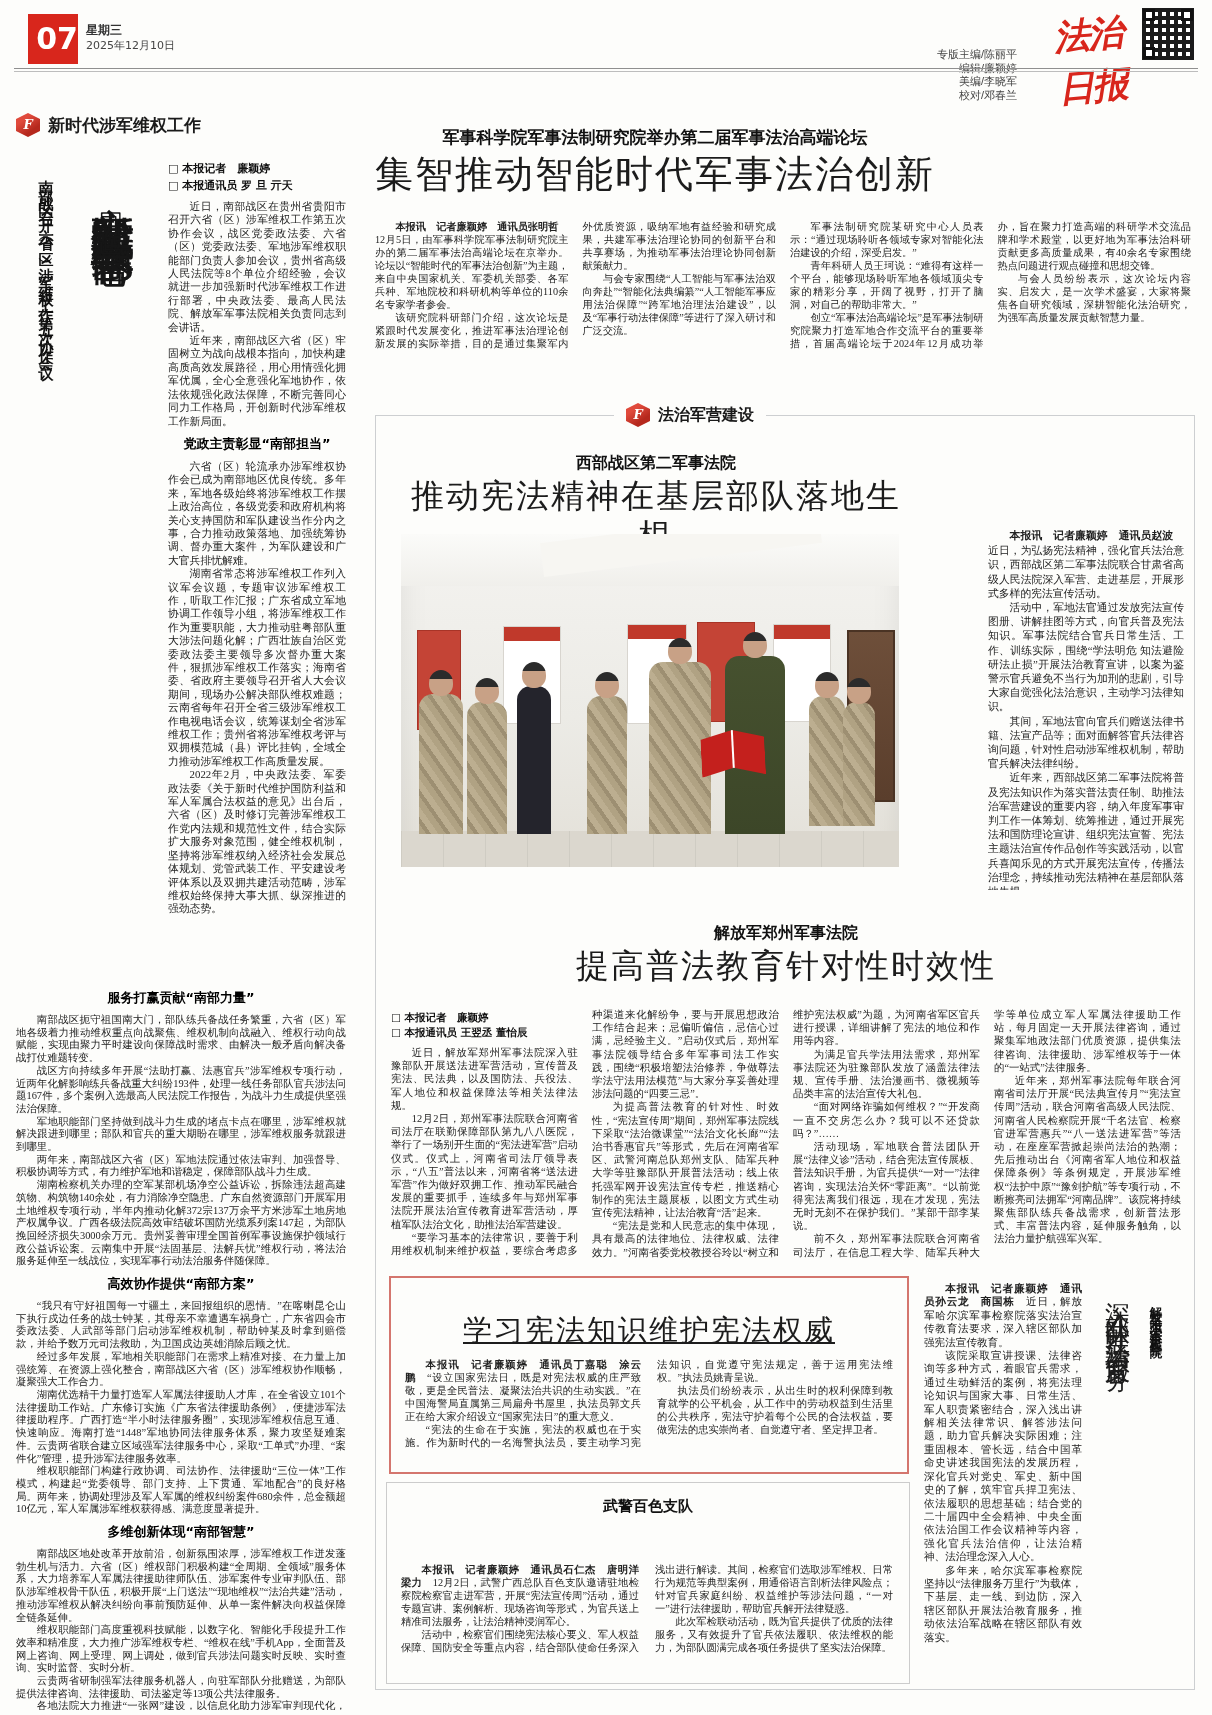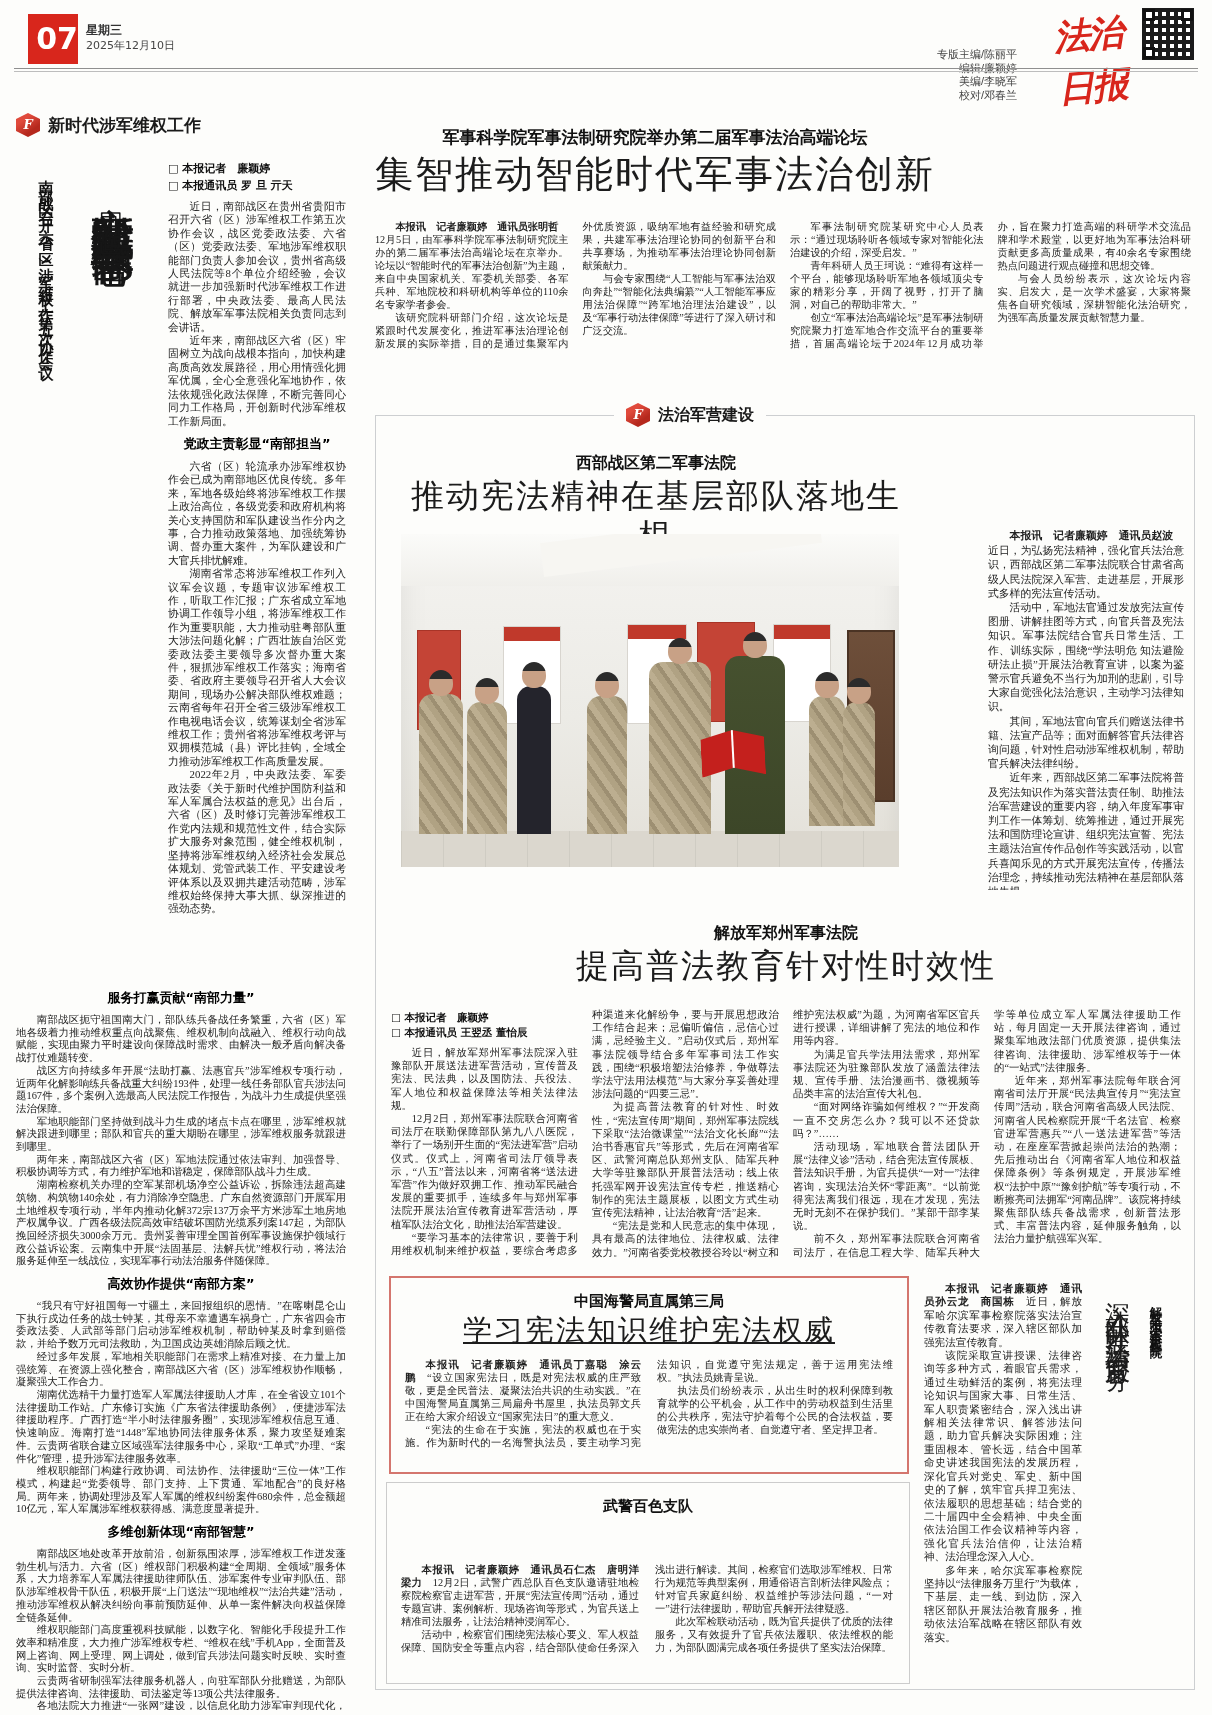--- a/index.html
+++ b/index.html
@@ -208,21 +208,20 @@
     <div class="abs bighead zz-head">提高普法教育针对性时效性</div>
     <div class="abs zz-body">
       <div class="byline">
         <div>□ 本报记者　廉颖婷</div>
         <div>□ 本报通讯员 王翌丞 董怡辰</div>
       </div>
       <div class="plist"><p class="para">近日，解放军郑州军事法院深入驻豫部队开展送法进军营活动，宣传普及宪法、民法典，以及国防法、兵役法、军人地位和权益保障法等相关法律法规。</p><p class="para">12月2日，郑州军事法院联合河南省司法厅在联勤保障部队第九八八医院，举行了一场别开生面的“宪法进军营”启动仪式。仪式上，河南省司法厅领导表示，“八五”普法以来，河南省将“送法进军营”作为做好双拥工作、推动军民融合发展的重要抓手，连续多年与郑州军事法院开展法治宣传教育进军营活动，厚植军队法治文化，助推法治军营建设。</p><p class="para">“要学习基本的法律常识，要善于利用维权机制来维护权益，要综合考虑多种渠道来化解纷争，要与开展思想政治工作结合起来；忌偏听偏信，忌信心过满，忌经验主义。”启动仪式后，郑州军事法院领导结合多年军事司法工作实践，围绕“积极培塑法治修养，争做尊法学法守法用法模范”与大家分享妥善处理涉法问题的“四要三忌”。</p><p class="para">为提高普法教育的针对性、时效性，“宪法宣传周”期间，郑州军事法院线下采取“法治微课堂”“法治文化长廊”“法治书香惠官兵”等形式，先后在河南省军区、武警河南总队郑州支队、陆军兵种大学等驻豫部队开展普法活动；线上依托强军网开设宪法宣传专栏，推送精心制作的宪法主题展板，以图文方式生动宣传宪法精神，让法治教育“活”起来。</p><p class="para">“宪法是党和人民意志的集中体现，具有最高的法律地位、法律权威、法律效力。”河南省委党校教授谷玲以“树立和维护宪法权威”为题，为河南省军区官兵进行授课，详细讲解了宪法的地位和作用等内容。</p><p class="para">为满足官兵学法用法需求，郑州军事法院还为驻豫部队发放了涵盖法律法规、宣传手册、法治漫画书、微视频等品类丰富的法治宣传大礼包。</p><p class="para">“面对网络诈骗如何维权？”“开发商一直不交房怎么办？我可以不还贷款吗？”……</p><p class="para">活动现场，军地联合普法团队开展“法律义诊”活动，结合宪法宣传展板、普法知识手册，为官兵提供“一对一”法律咨询，实现法治关怀“零距离”。“以前觉得宪法离我们很远，现在才发现，宪法无时无刻不在保护我们。”某部干部李某说。</p><p class="para">前不久，郑州军事法院联合河南省司法厅，在信息工程大学、陆军兵种大学等单位成立军人军属法律援助工作站，每月固定一天开展法律咨询，通过聚集军地政法部门优质资源，提供集法律咨询、法律援助、涉军维权等于一体的“一站式”法律服务。</p><p class="para">近年来，郑州军事法院每年联合河南省司法厅开展“民法典宣传月”“宪法宣传周”活动，联合河南省高级人民法院、河南省人民检察院开展“千名法官、检察官进军营惠兵”“八一送法进军营”等活动，在座座军营掀起崇尚法治的热潮；先后推动出台《河南省军人地位和权益保障条例》等条例规定，开展涉军维权“法护中原”“豫剑护航”等专项行动，不断擦亮司法拥军“河南品牌”。该院将持续聚焦部队练兵备战需求，创新普法形式、丰富普法内容，延伸服务触角，以法治力量护航强军兴军。</p></div>
     </div>
 
     <div class="abs redbox">
-      <div class="abs kicker hj-kicker">中国海警局直属第三局</div>
       <div class="abs bighead hj-head">学习宪法知识维护宪法权威</div>
       <div class="abs hj-body">
         <p class="lede-p"><span class="b">本报讯　记者廉颖婷　通讯员丁嘉聪　涂云鹏</span><span>　“设立国家宪法日，既是对宪法权威的庄严致敬，更是全民普法、凝聚法治共识的生动实践。”在中国海警局直属第三局扁舟书屋里，执法员郭文兵正在给大家介绍设立“国家宪法日”的重大意义。</span></p>
         <div class="plist"><p class="para">“宪法的生命在于实施，宪法的权威也在于实施。作为新时代的一名海警执法员，要主动学习宪法知识，自觉遵守宪法规定，善于运用宪法维权。”执法员姚青呈说。</p><p class="para">执法员们纷纷表示，从出生时的权利保障到教育就学的公平机会，从工作中的劳动权益到生活里的公共秩序，宪法守护着每个公民的合法权益，要做宪法的忠实崇尚者、自觉遵守者、坚定捍卫者。</p></div>
       </div>
     </div>
 
     <div class="abs graybox">
       <div class="abs kicker wj-kicker">武警百色支队</div>
       <div class="abs wj-body">

